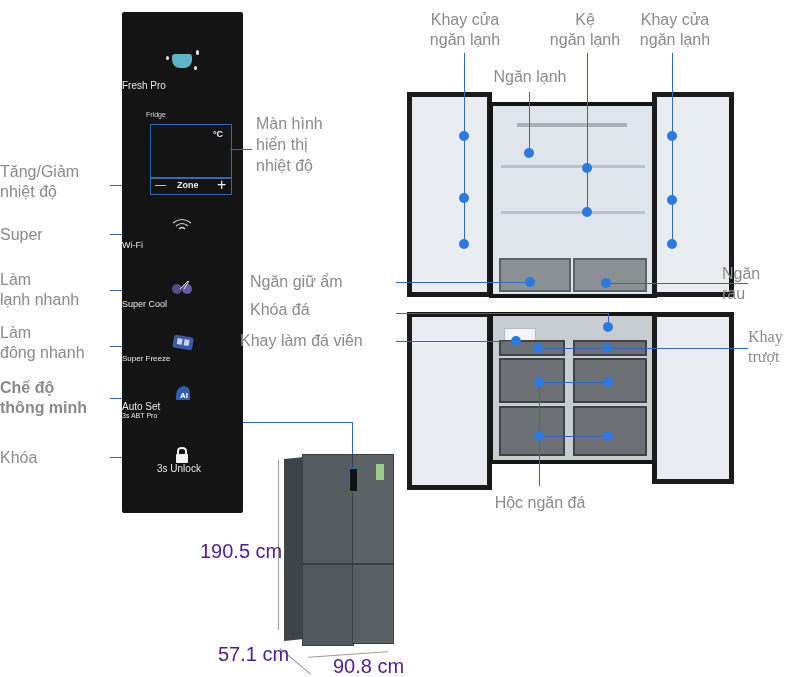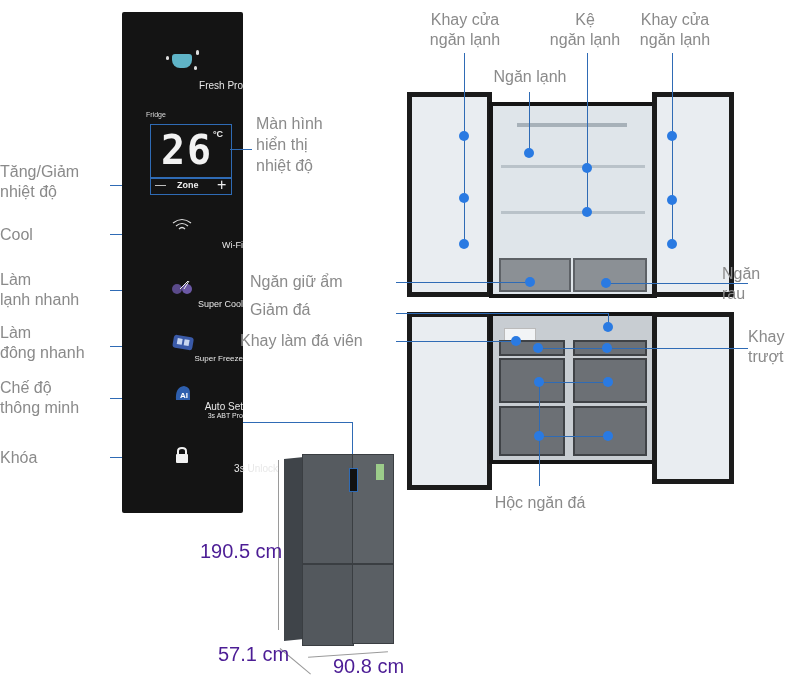--- a/index.html
+++ b/index.html
@@ -4,75 +4,74 @@
 <style>
   html,body{margin:0;padding:0;background:#fff;}
   body{width:800px;height:677px;position:relative;overflow:hidden;font-family:"Liberation Sans","DejaVu Sans",sans-serif;}
   .lbl{position:absolute;color:#8a8a8a;font-size:16px;line-height:20px;white-space:nowrap;}
   .r{text-align:left;}
   .c{text-align:center;}
   .ln{position:absolute;background:#2f6bb5;}
   .dot{position:absolute;width:10px;height:10px;border-radius:50%;background:#2a7ae2;margin:-5px 0 0 -5px;}
   
   .panel{position:absolute;left:122px;top:12px;width:121px;height:501px;background:#141414;border-radius:2px;}
-  .pt{position:absolute;left:0;width:121px;text-align:right;color:#e8e8e8;font-size:9px;}
+  .pt{position:absolute;left:0;width:121px;text-align:left;color:#e8e8e8;font-size:9px;}
   .box{position:absolute;border:1px solid #2f6bb5;}
   .seg{position:absolute;color:#f2f2f2;font-family:"DejaVu Sans Mono",monospace;font-size:40px;font-weight:bold;letter-spacing:2px;}
   
   .fr{position:absolute;}
   .door{position:absolute;background:#e9edf1;border:5px solid #1b1b1b;box-sizing:border-box;}
   .cab{position:absolute;background:#dfe5ea;border:4px solid #151515;box-sizing:border-box;}
   .shelf{position:absolute;height:3px;background:#b9c2c9;}
   .drawer{position:absolute;background:#8b9095;border:2px solid #5d6166;box-sizing:border-box;}
   .fzd{position:absolute;background:#6c7075;border:2px solid #3f4246;box-sizing:border-box;}
   .dim{position:absolute;color:#4c1d95;font-size:20px;}
 </style>
 </head>
 <body>
 
 <div class="lbl r" style="left:0;top:162px;width:106px;">
   <div>Tăng/Giảm</div>
   <div>nhiệt độ</div>
 </div>
 <div class="ln" style="left:110px;top:185px;width:42px;height:1px;"></div>
 
-<div class="lbl r" style="left:0;top:225px;width:106px;">Cool</div>
+<div class="lbl r" style="left:0;top:225px;width:106px;">Super</div>
 <div class="ln" style="left:110px;top:234px;width:74px;height:1px;"></div>
 
 <div class="lbl r" style="left:0;top:270px;width:106px;">
   <div>Làm</div>
   <div>lạnh nhanh</div>
 </div>
 <div class="ln" style="left:110px;top:290px;width:72px;height:1px;"></div>
 
 <div class="lbl r" style="left:0;top:323px;width:106px;">
   <div>Làm</div>
   <div>đông nhanh</div>
 </div>
 <div class="ln" style="left:110px;top:346px;width:66px;height:1px;"></div>
 
-<div class="lbl r" style="left:0;top:378px;width:106px;">
+<div class="lbl r" style="left:0;top:378px;width:106px;font-weight:bold;">
   <div>Chế độ</div>
   <div>thông minh</div>
 </div>
 <div class="ln" style="left:110px;top:398px;width:74px;height:1px;"></div>
 
 <div class="lbl r" style="left:0;top:448px;width:106px;">Khóa</div>
 <div class="ln" style="left:110px;top:457px;width:72px;height:1px;"></div>
 
 <div class="panel">
   <div style="position:absolute;left:50px;top:42px;width:20px;height:14px;background:#5fb4c7;border-radius:3px 3px 8px 8px;"></div>
   <div style="position:absolute;left:44px;top:44px;width:3px;height:4px;background:#ddd;border-radius:2px;"></div>
   <div style="position:absolute;left:74px;top:38px;width:3px;height:5px;background:#ddd;border-radius:2px;"></div>
   <div style="position:absolute;left:72px;top:54px;width:3px;height:4px;background:#ddd;border-radius:2px;"></div>
   <div class="pt" style="top:68px;font-size:10px;">Fresh Pro</div>
   <div style="position:absolute;left:24px;top:99px;color:#ddd;font-size:7px;">Fridge</div>
 
   <div class="box" style="left:28px;top:112px;width:80px;height:52px;">
-    <span class="seg" style="left:10px;top:2px;">26</span>
     <span style="position:absolute;left:62px;top:4px;color:#eee;font-size:9px;font-weight:bold;">°C</span>
   </div>
   <div class="box" style="left:28px;top:166px;width:80px;height:15px;">
     <span style="position:absolute;left:4px;top:-1px;color:#eee;font-size:11px;cursor:pointer;">—</span>
     <span style="position:absolute;left:26px;top:1px;color:#eee;font-size:9px;font-weight:bold;">Zone</span>
     <span style="position:absolute;left:66px;top:-3px;color:#eee;font-size:16px;cursor:pointer;">+</span>
   </div>
 
   <div style="position:absolute;left:50px;top:206px;width:20px;height:14px;">
     <svg width="20" height="14" viewBox="0 0 20 14">
@@ -207,30 +206,30 @@
 <div class="ln" style="left:396px;top:282px;width:134px;height:1px;"></div>
 <div class="dot" style="left:530px;top:282px;"></div>
 
 <div class="lbl" style="left:722px;top:264px;">
   <div>Ngăn</div>
   <div>rau</div>
 </div>
 <div class="ln" style="left:606px;top:283px;width:142px;height:1px;"></div>
 <div class="dot" style="left:606px;top:283px;"></div>
 
-<div class="lbl r" style="left:250px;top:300px;width:140px;">Giảm đá</div>
+<div class="lbl r" style="left:250px;top:300px;width:140px;">Khóa đá</div>
 <div class="ln" style="left:396px;top:313px;width:212px;height:1px;"></div>
 <div class="ln" style="left:608px;top:313px;width:1px;height:14px;"></div>
 <div class="dot" style="left:608px;top:327px;"></div>
 
 <div class="lbl r" style="left:240px;top:331px;width:150px;">Khay làm đá viên</div>
 <div class="ln" style="left:396px;top:341px;width:120px;height:1px;"></div>
 <div class="dot" style="left:516px;top:341px;"></div>
 
-<div class="lbl" style="left:748px;top:327px;">
+<div class="lbl" style="left:748px;top:327px;font-family:Liberation Serif, serif;">
   <div>Khay</div>
   <div>trượt</div>
 </div>
 <div class="ln" style="left:538px;top:348px;width:210px;height:1px;"></div>
 <div class="dot" style="left:538px;top:348px;"></div>
 <div class="dot" style="left:607px;top:348px;"></div>
 
 <div class="ln" style="left:539px;top:382px;width:69px;height:1px;"></div>
 <div class="ln" style="left:539px;top:436px;width:69px;height:1px;"></div>
 <div class="ln" style="left:539px;top:382px;width:1px;height:104px;"></div>

